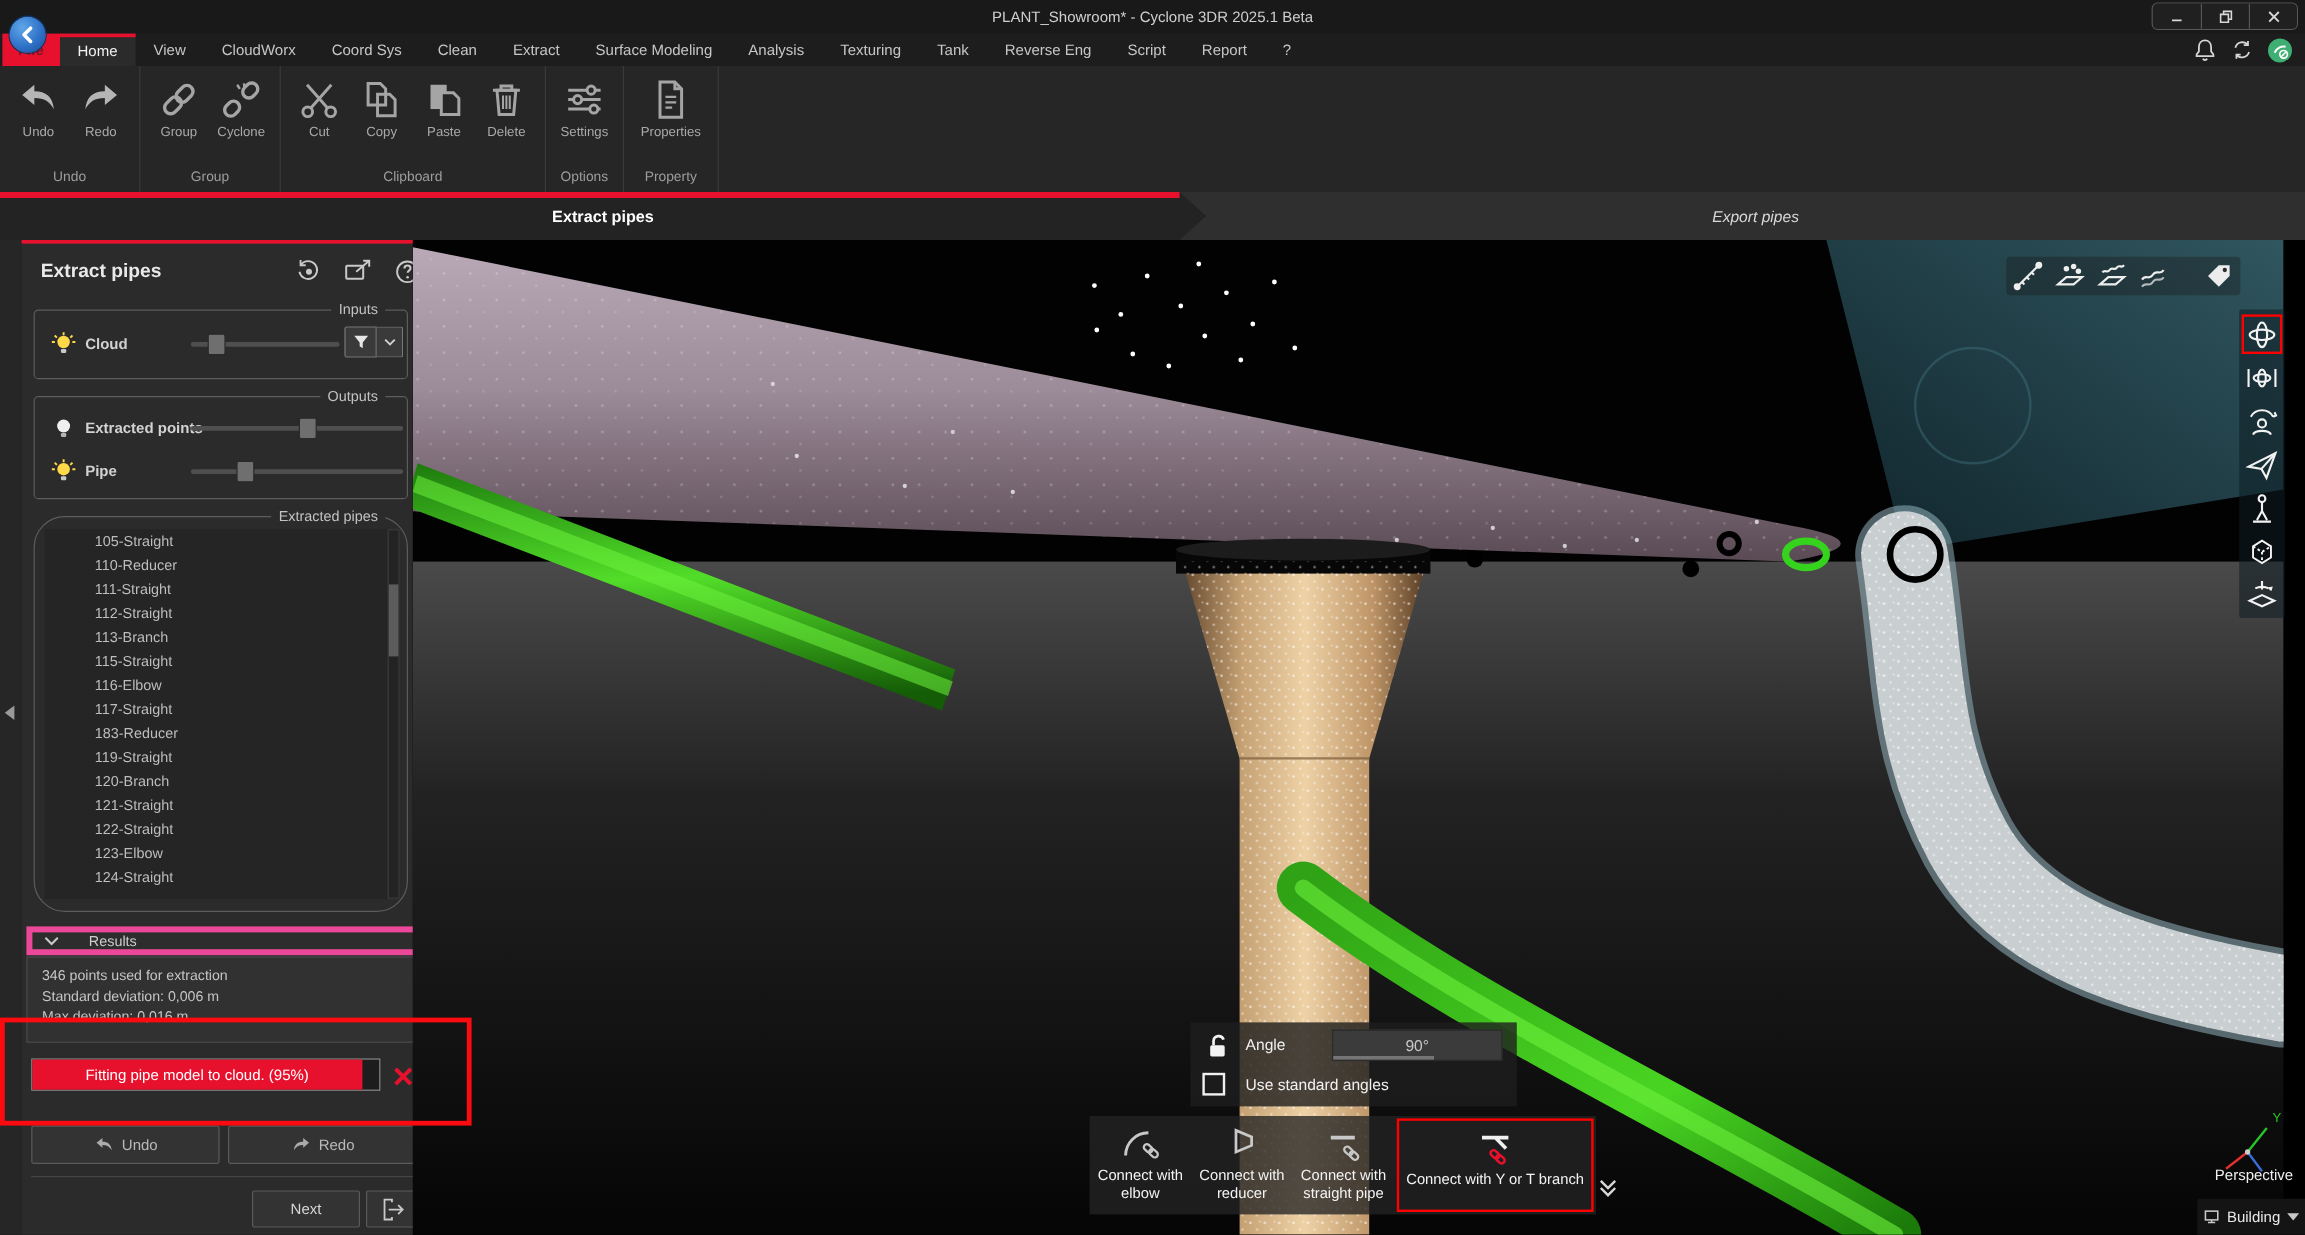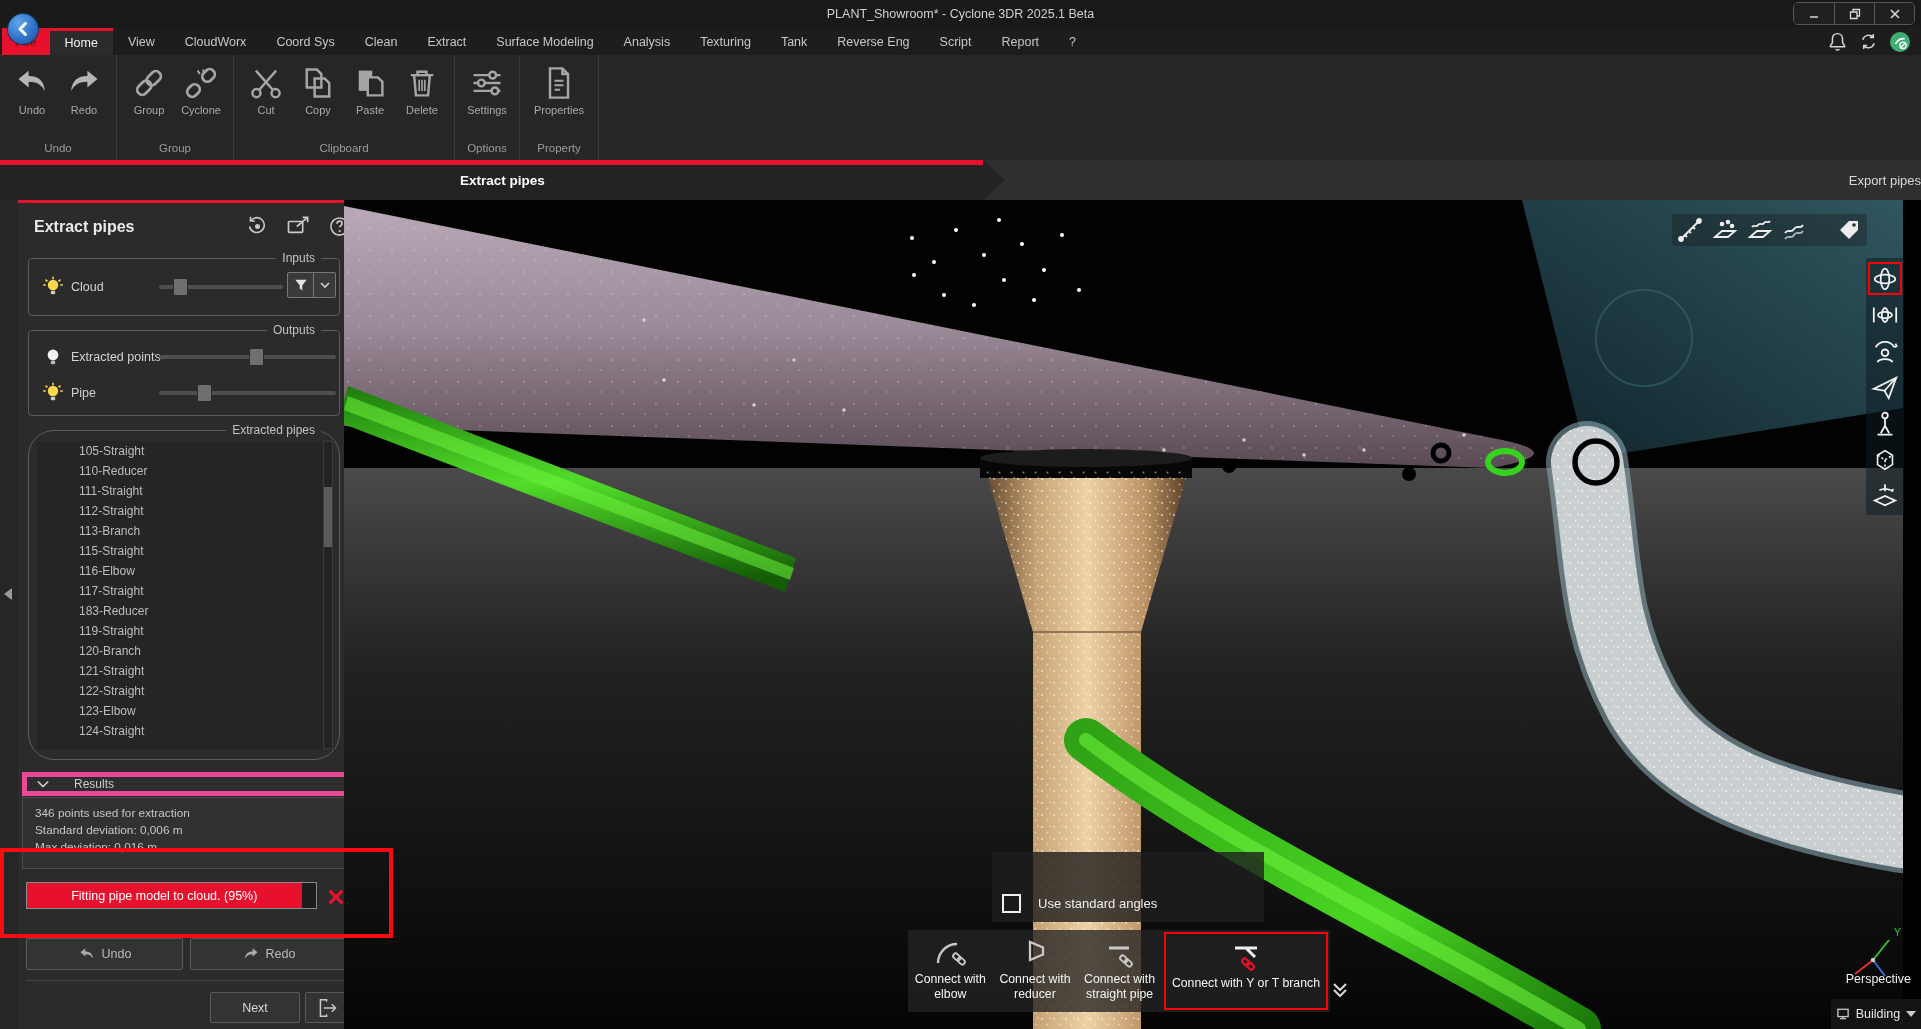--- a/index.html
+++ b/index.html
@@ -37,40 +37,40 @@
   .rb-btn .lbl { font-size:11px; color:#a9a9a9; white-space:nowrap; }
   .rb-glabel { text-align:center; font-size:11.5px; color:#9d9d9d; padding:3px 0 6px 0; }
 
   
   .workflow { position:absolute; left:0; top:160px; right:0; height:40px; background:#2f2f2f; display:flex; }
   .wf-active { position:relative; width:1005px; background:#232323;
     clip-path:polygon(0 0, calc(100% - 22px) 0, 100% 50%, calc(100% - 22px) 100%, 0 100%);
     display:flex; align-items:center; justify-content:center; }
   .wf-active .redtop { position:absolute; left:0; top:0; right:22px; height:5px; background:#e8112d; }
   .wf-active .lbl { font-size:13.5px; font-weight:bold; color:#ffffff; }
-  .wf-rest { flex:1; display:flex; align-items:center; justify-content:flex-end; }
+  .wf-rest { flex:1; display:flex; align-items:center; justify-content:center;font-style:italic; }
   .wf-rest .lbl { font-size:13px; color:#d8d8d8; }
 
   
   .main { position:absolute; left:0; top:200px; right:0; bottom:0; }
   .left-strip { position:absolute; left:0; top:0; width:18px; bottom:0; background:#262626; }
   .collapse-arrow { position:absolute; left:4px; top:388px; width:0; height:0;
     border-top:6px solid transparent; border-bottom:6px solid transparent; border-right:8px solid #9a9a9a; }
 
   
   .panel { position:absolute; left:18px; top:0; width:344px; bottom:0; background:#2b2b2b; }
   .p-redline { position:absolute; left:0; top:0; width:100%; height:3px; background:#e8112d; }
   .p-header { position:absolute; left:16px; top:14px; right:10px; display:flex; align-items:center; }
   .p-title { font-size:16px; font-weight:bold; color:#e9e9e9; }
   .p-hicons { margin-left:auto; display:flex; gap:15px; align-items:center; }
 
   .gbox { position:absolute; border:1px solid #5c5c5c; border-radius:4px; background:transparent; }
   .glabel { position:absolute; top:-8px; right:18px; background:#2b2b2b; padding:0 6px;
     font-size:12px; color:#c2c2c2; }
-  .row-label { font-size:12.5px; color:#d2d2d2; }
+  .row-label { font-size:12.5px; color:#d2d2d2;font-weight:bold; }
 
   .slider { position:absolute; height:4px; background:#4f4f4f; border-radius:2px; }
   .slider .handle { position:absolute; top:-7px; width:15px; height:18px; background:#6f6f6f;
     border-radius:2px; border:1px solid #2a2a2a; }
 
   .filter-btn { position:absolute; width:27px; height:26px; background:#3a3a3a; border:1px solid #777;
     border-radius:2px 0 0 2px; display:flex; align-items:center; justify-content:center; }
   .filter-dd { position:absolute; width:22px; height:26px; background:#3a3a3a; border:1px solid #777;
     border-left:none; border-radius:0 2px 2px 0; display:flex; align-items:center; justify-content:center;
     font-size:9px; color:#cfcfcf; }
@@ -657,20 +657,31 @@
           <svg width="28" height="28" viewBox="0 0 30 30" fill="none" stroke="#f2f2f2" stroke-width="1.9">
               <path d="M4 21l11-5 11 5-11 5z"></path>
               <path d="M9 10a9 5.5 0 0 1 12 0"></path>
               <path d="M21 10l2.3-.5-.6 2.3"></path>
               <path d="M15 3.5V11"></path>
             </svg>
         </div>
       </div>
 
       <div class="angle-popup">
+        <div class="ap-row1">
+          <svg class="ap-lock" width="26" height="26" viewBox="0 0 28 28">
+              <rect x="7" y="13" width="13" height="10" rx="1.5" fill="#f2f2f2"></rect>
+              <path d="M10 13V9.2A4.6 4.6 0 0 1 19 8" fill="none" stroke="#f2f2f2" stroke-width="2.4"></path>
+            </svg>
+          <span class="ap-label">Angle</span>
+          <div class="ap-input">
+            <span class="val">90°</span>
+            <div class="mini-slider"></div>
+          </div>
+        </div>
         <div class="ap-row2">
           <div class="ap-check"></div>
           <span class="ap-chklabel">Use standard angles</span>
         </div>
       </div>
 
       <div class="connect-toolbar">
         <div class="ct-btn">
           <svg width="38" height="34" viewBox="0 0 38 34" fill="none" stroke="#c8c8c8" stroke-width="2.4">
               <path d="M7 27A19 19 0 0 1 26 8"></path>

